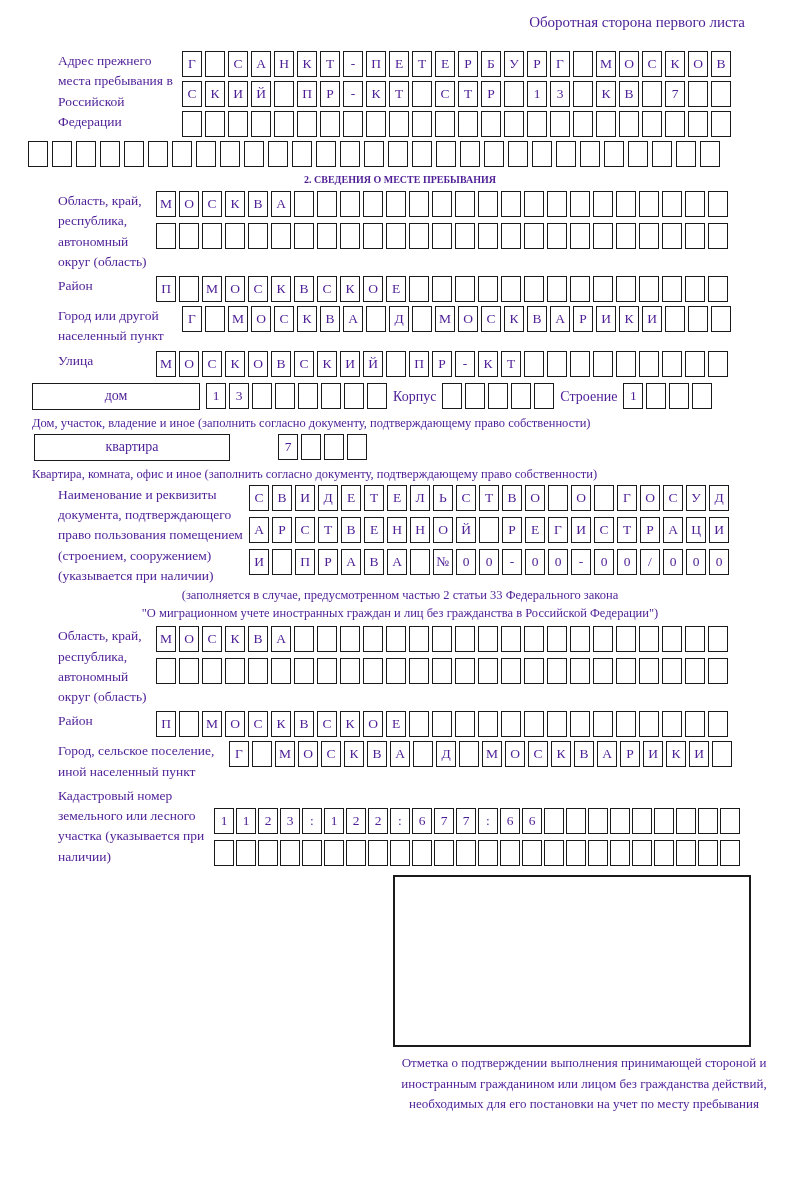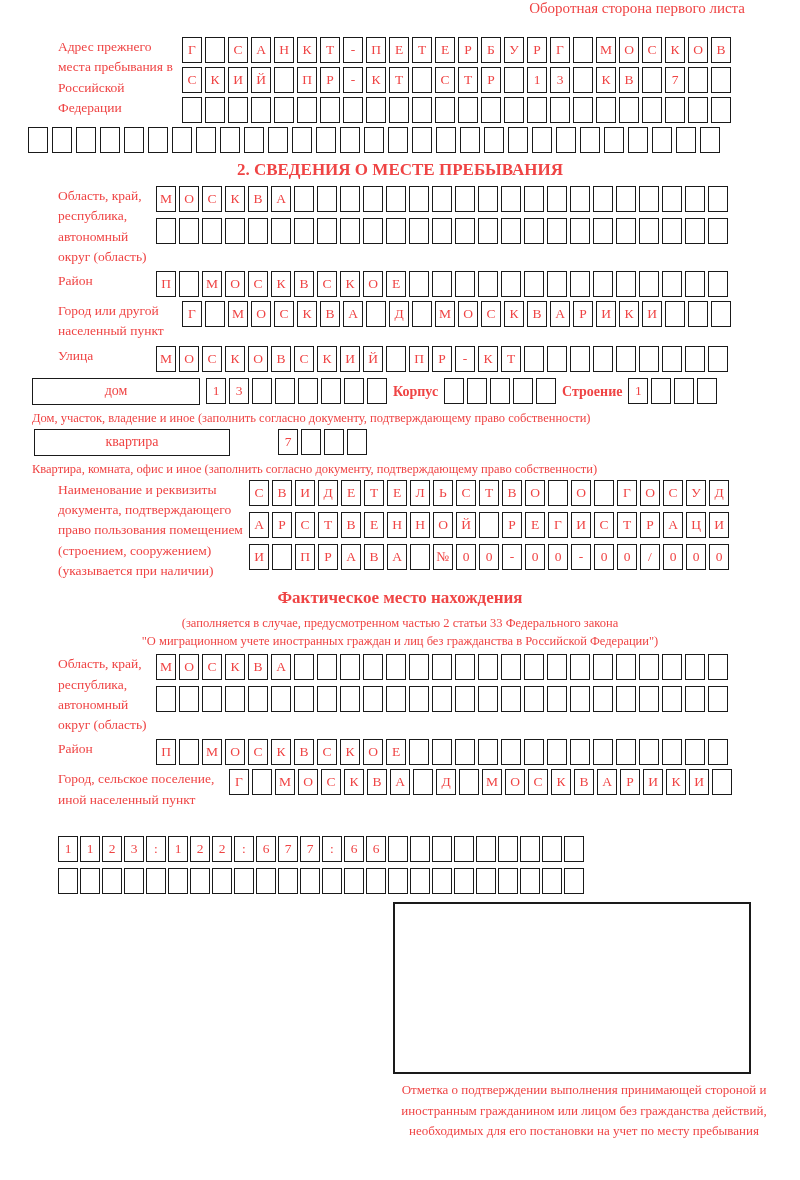--- a/index.html
+++ b/index.html
@@ -1,47 +1,47 @@
 <!DOCTYPE html>
 <html><head>
 <meta charset="utf-8">
 <style>
   * { box-sizing: border-box; }
   body { margin: 0; background: #fff; }
   .page {
     width: 800px; height: 1180px; margin: 0 auto; background: #fff;
     font-family: "Liberation Serif", "DejaVu Serif", serif;
-    color: #ef4444; overflow: hidden; position: relative;
+    color: #4c1d95; overflow: hidden; padding-top: 14px; position: relative;
   }
   .hdr { text-align: right; padding-right: 55px; font-size: 15px; }
   .frow { display: flex; align-items: flex-start; }
   .flabel { font-size: 13.5px; line-height: 1.5; flex: 0 0 auto; margin-right: 6px; }
   .w118 { width: 118px; } .w92 { width: 92px; } .w185 { width: 185px; }
   .w165 { width: 165px; } .w150 { width: 150px; }
   .ml58 { margin-left: 58px; } .ml32 { margin-left: 32px; }
   .rows { display: flex; flex-direction: column; gap: 4px; }
   .cells { display: flex; gap: 3px; flex: 0 0 auto; }
   .gap2 { gap: 2px; }
   .cell {
     width: 20px; height: 26px; border: 1.6px solid #1a1a1a; flex: 0 0 auto;
     display: flex; align-items: center; justify-content: center;
     font-size: 13.5px; background: #fff;
   }
   .fullrow { margin: 4px 0 0 28px; gap: 4px; }
   .note { font-size: 12.5px; line-height: 1.45; }
   .center { text-align: center; }
   .mt2 { margin-top: 2px; } .mt4 { margin-top: 4px; } .mt6 { margin-top: 6px; }
   h2, h3 {
-    text-align: center; font-size: 17px; font-weight: bold; margin: 7px 0 6px;
+    text-align: center; font-size: 10px; font-weight: bold; margin: 7px 0 6px;
   }
   .namedbox {
     height: 27px; border: 1.6px solid #1a1a1a; display: flex; align-items: center;
     justify-content: center; font-size: 14px; flex: 0 0 auto; background: #fff;
   }
-  .inlbl { font-size: 14px; line-height: 27px; padding: 0 6px; flex: 0 0 auto; font-weight: bold; }
+  .inlbl { font-size: 14px; line-height: 27px; padding: 0 6px; flex: 0 0 auto; }
   .chkrow { display: flex; align-items: center; margin: 4px 0 0 58px; font-size: 14px; }
   .chk {
     width: 20px; height: 26px; border: 1.6px solid #1a1a1a; display: flex;
     align-items: center; justify-content: center; font-size: 13.5px; margin: 0 8px;
     flex: 0 0 auto; background: #fff;
   }
   .stamp { margin: 8px 0 0 393px; width: 358px; height: 172px; border: 2px solid #1a1a1a; }
   .stamp-caption { margin: 6px 0 0 388px; width: 392px; text-align: center; font-size: 13px; line-height: 1.6; }
   .doc-note { margin: 4px 0 2px 32px; }
 </style>
@@ -431,21 +431,20 @@
           <div class="cell">0</div>
           <div class="cell">0</div>
           <div class="cell">/</div>
           <div class="cell">0</div>
           <div class="cell">0</div>
           <div class="cell">0</div>
         </div>
     </div>
   </div>
 
-  <h3>Фактическое место нахождения</h3>
   <div class="note center">(заполняется в случае, предусмотренном частью 2 статьи 33 Федерального закона</div>
   <div class="note center">"О миграционном учете иностранных граждан и лиц без гражданства в Российской Федерации")</div>
 
   <div class="frow ml58 mt4">
     <div class="flabel w92">Область, край, республика, автономный округ (область)</div>
     <div class="rows" style="gap:6px;">
       <div class="cells">
           <div class="cell">М</div>
           <div class="cell">О</div>
           <div class="cell">С</div>
@@ -555,20 +554,21 @@
         <div class="cell">А</div>
         <div class="cell">Р</div>
         <div class="cell">И</div>
         <div class="cell">К</div>
         <div class="cell">И</div>
         <div class="cell"></div>
       </div>
   </div>
 
   <div class="frow ml58 mt4">
+    <div class="flabel w150">Кадастровый номер земельного или лесного участка (указывается при наличии)</div>
     <div class="rows" style="gap:6px; margin-top:22px;">
       <div class="cells gap2">
           <div class="cell">1</div>
           <div class="cell">1</div>
           <div class="cell">2</div>
           <div class="cell">3</div>
           <div class="cell">:</div>
           <div class="cell">1</div>
           <div class="cell">2</div>
           <div class="cell">2</div>

